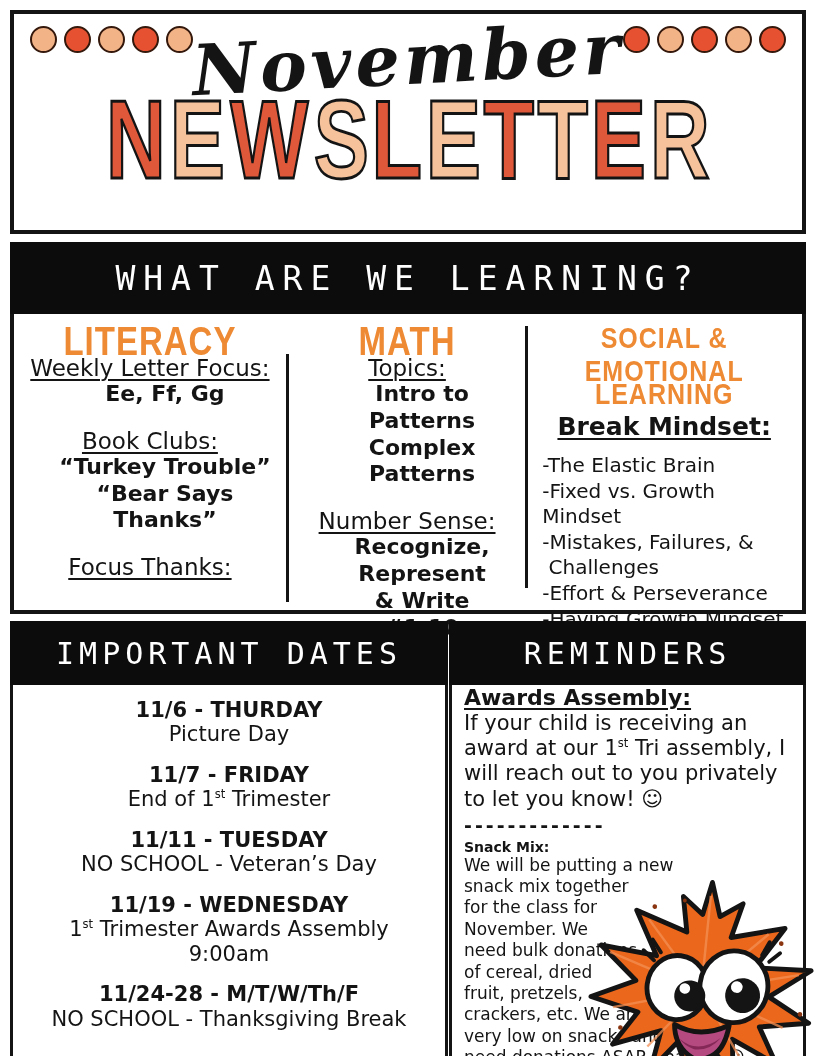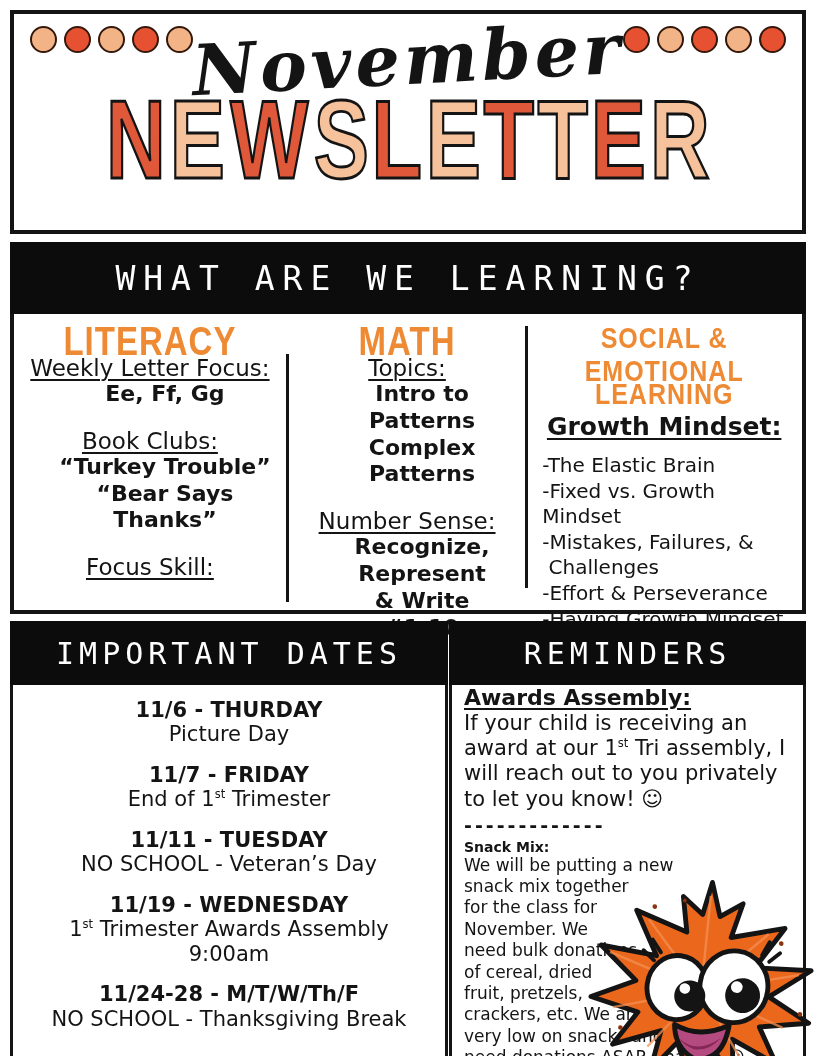--- a/index.html
+++ b/index.html
@@ -100,39 +100,39 @@
   <div class="learning-box">
     <div class="col col-literacy">
       <span class="col-title orange-title" style="color: rgb(238, 138, 51);">LITERACY</span>
       <div class="after-title label">Weekly Letter Focus:</div>
       <div class="value">Ee, Ff, Gg</div>
       <div class="gap18"></div>
       <div class="label">Book Clubs:</div>
       <div class="value ml">“Turkey Trouble”
 “Bear Says Thanks”</div>
       <div class="gap18"></div>
-      <div class="label">Focus Skill:</div>
+      <div class="label">Focus Thanks:</div>
     </div>
     <div class="vdiv vdiv1"></div>
     <div class="col col-math">
       <span class="col-title orange-title" style="color: rgb(238, 138, 51);">MATH</span>
       <div class="after-title label">Topics:</div>
       <div class="value ml">Intro to Patterns
 Complex Patterns</div>
       <div class="gap18"></div>
       <div class="label">Number Sense:</div>
       <div class="value ml">Recognize, Represent
 &amp; Write
 #1-10</div>
     </div>
     <div class="vdiv vdiv2"></div>
     <div class="col col-sel">
       <span class="col-title two orange-title" style="color: rgb(238, 138, 51);">SOCIAL &amp; EMOTIONAL</span><br>
       <span class="col-title two orange-title" style="color: rgb(238, 138, 51);">LEARNING</span>
-      <div class="after-title label big" style="margin-top:8px">Growth Mindset:</div>
+      <div class="after-title label big" style="margin-top:8px">Break Mindset:</div>
       <div class="gap12"></div>
       <div class="sel-bullets">-The Elastic Brain
 -Fixed vs. Growth Mindset
 -Mistakes, Failures, &amp;
 &nbsp;Challenges
 -Effort &amp; Perseverance
 -Having Growth Mindset
 &nbsp;Everyday!</div>
     </div>
   </div>

